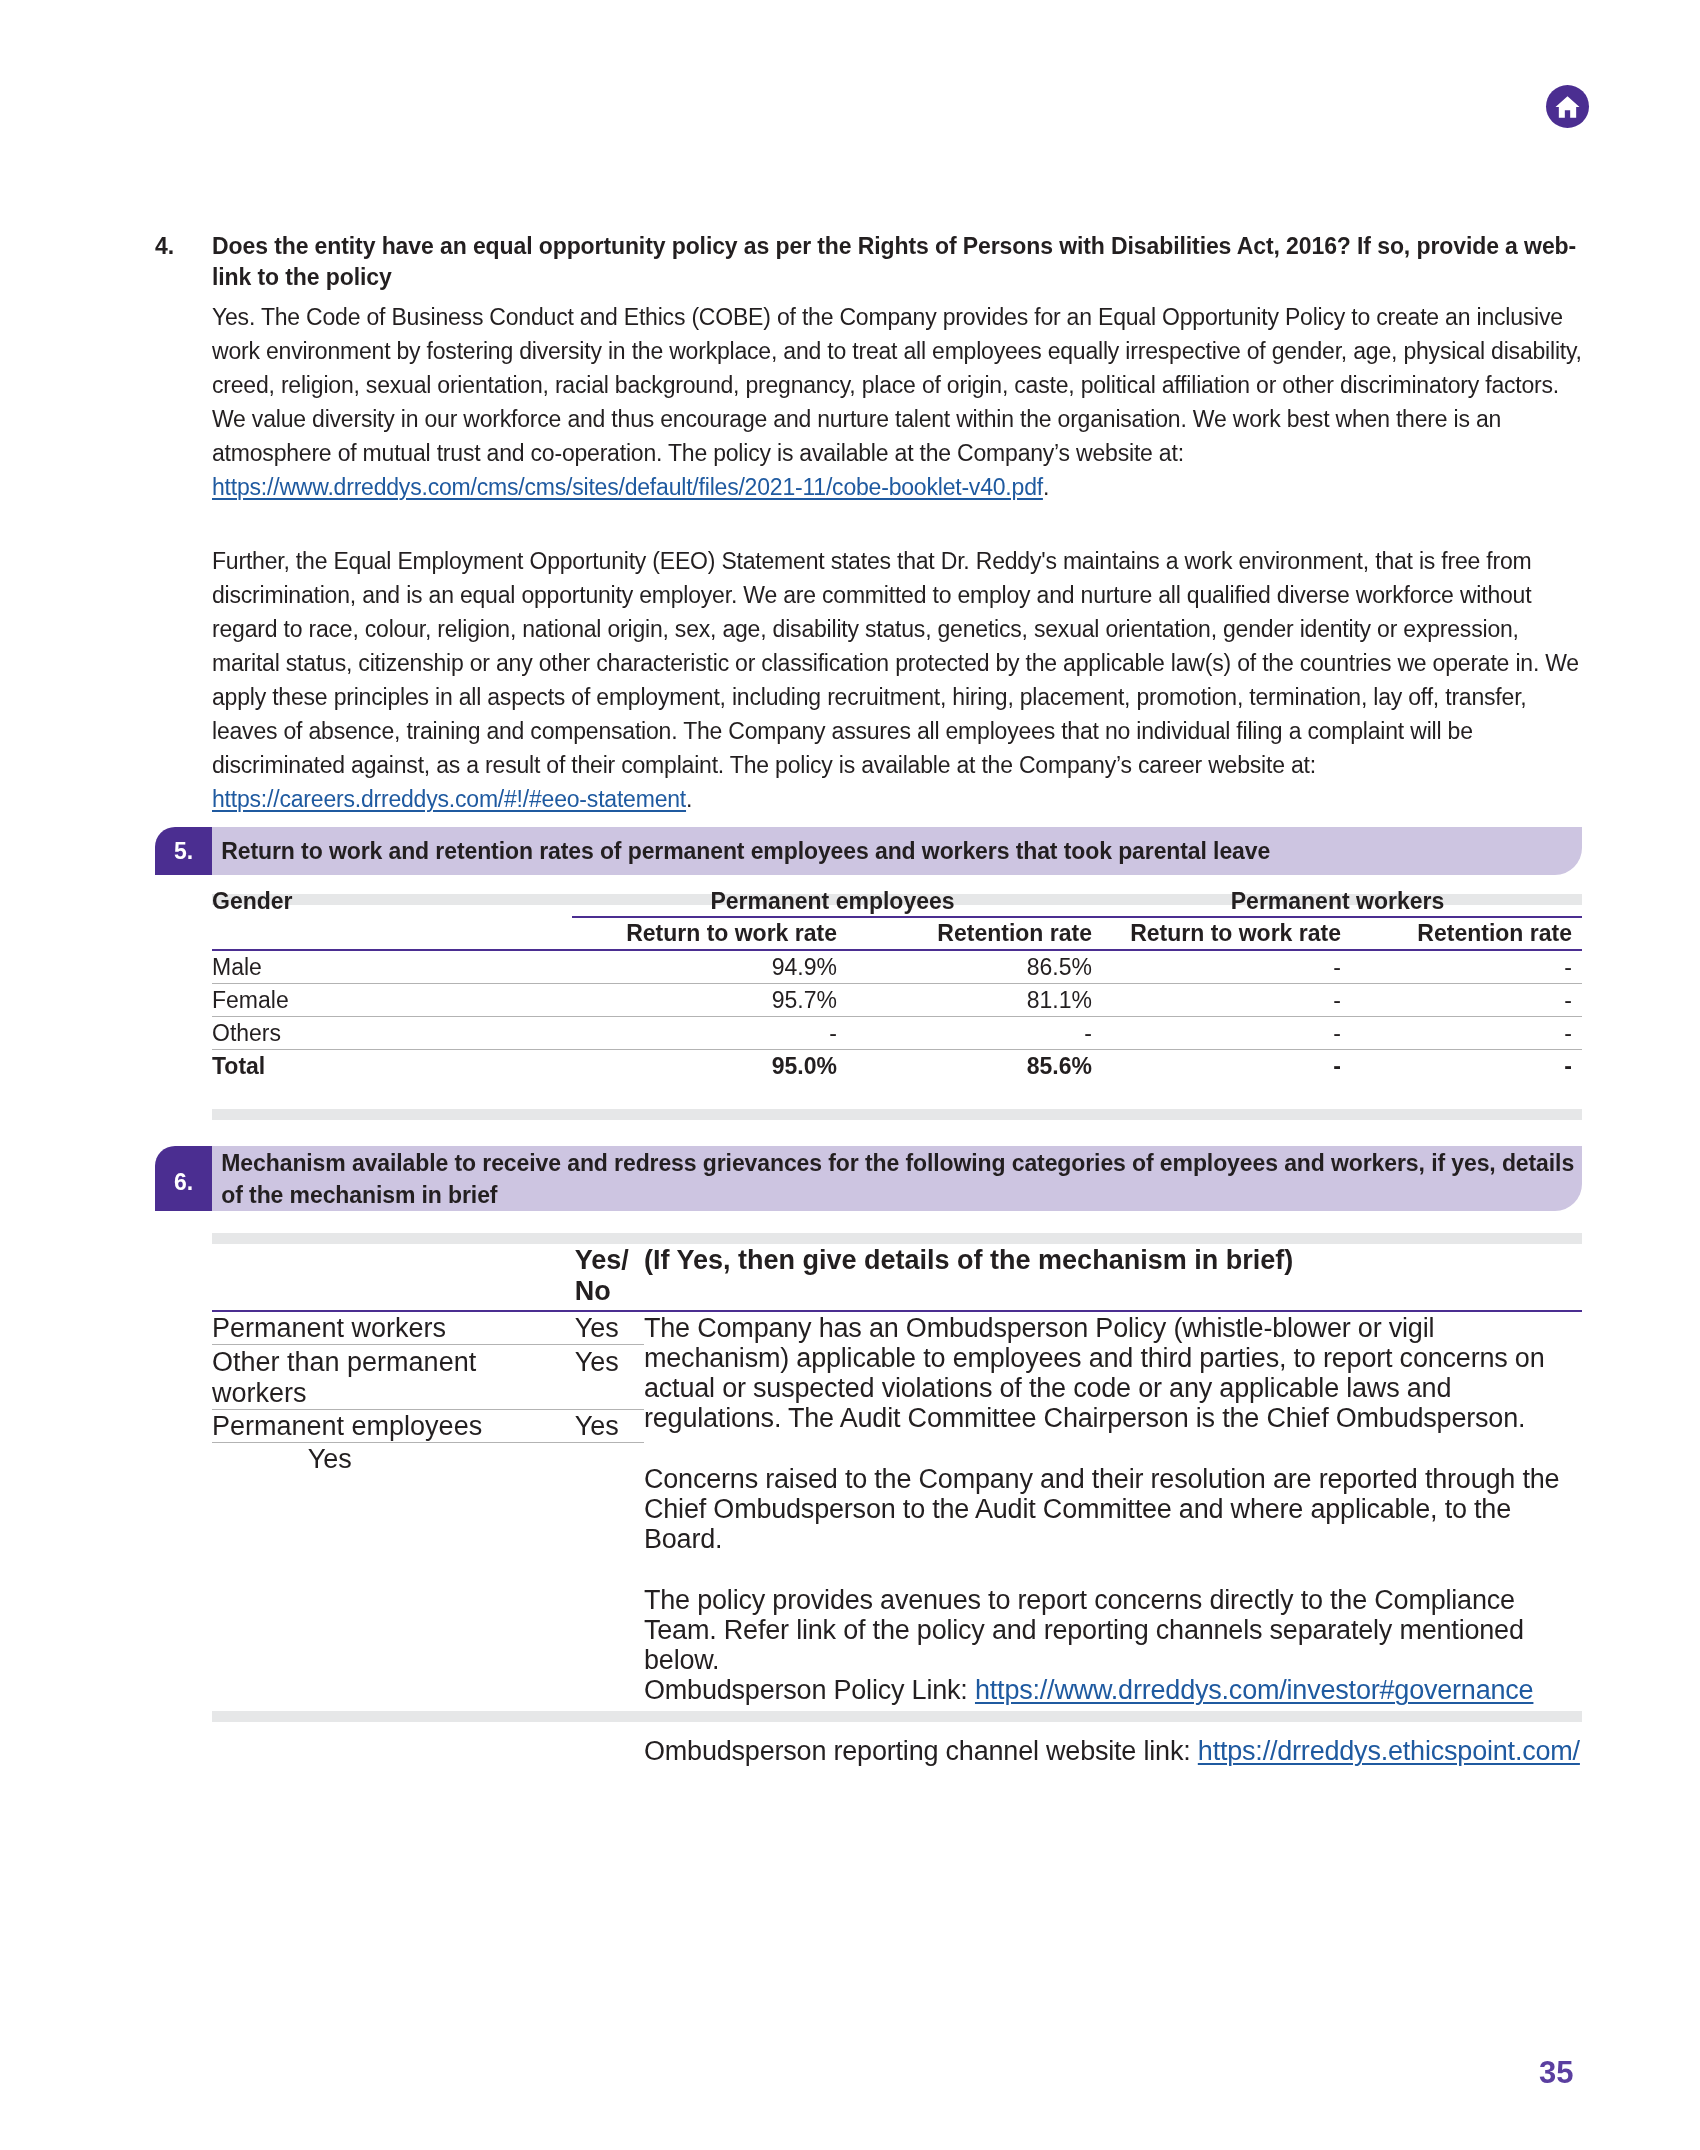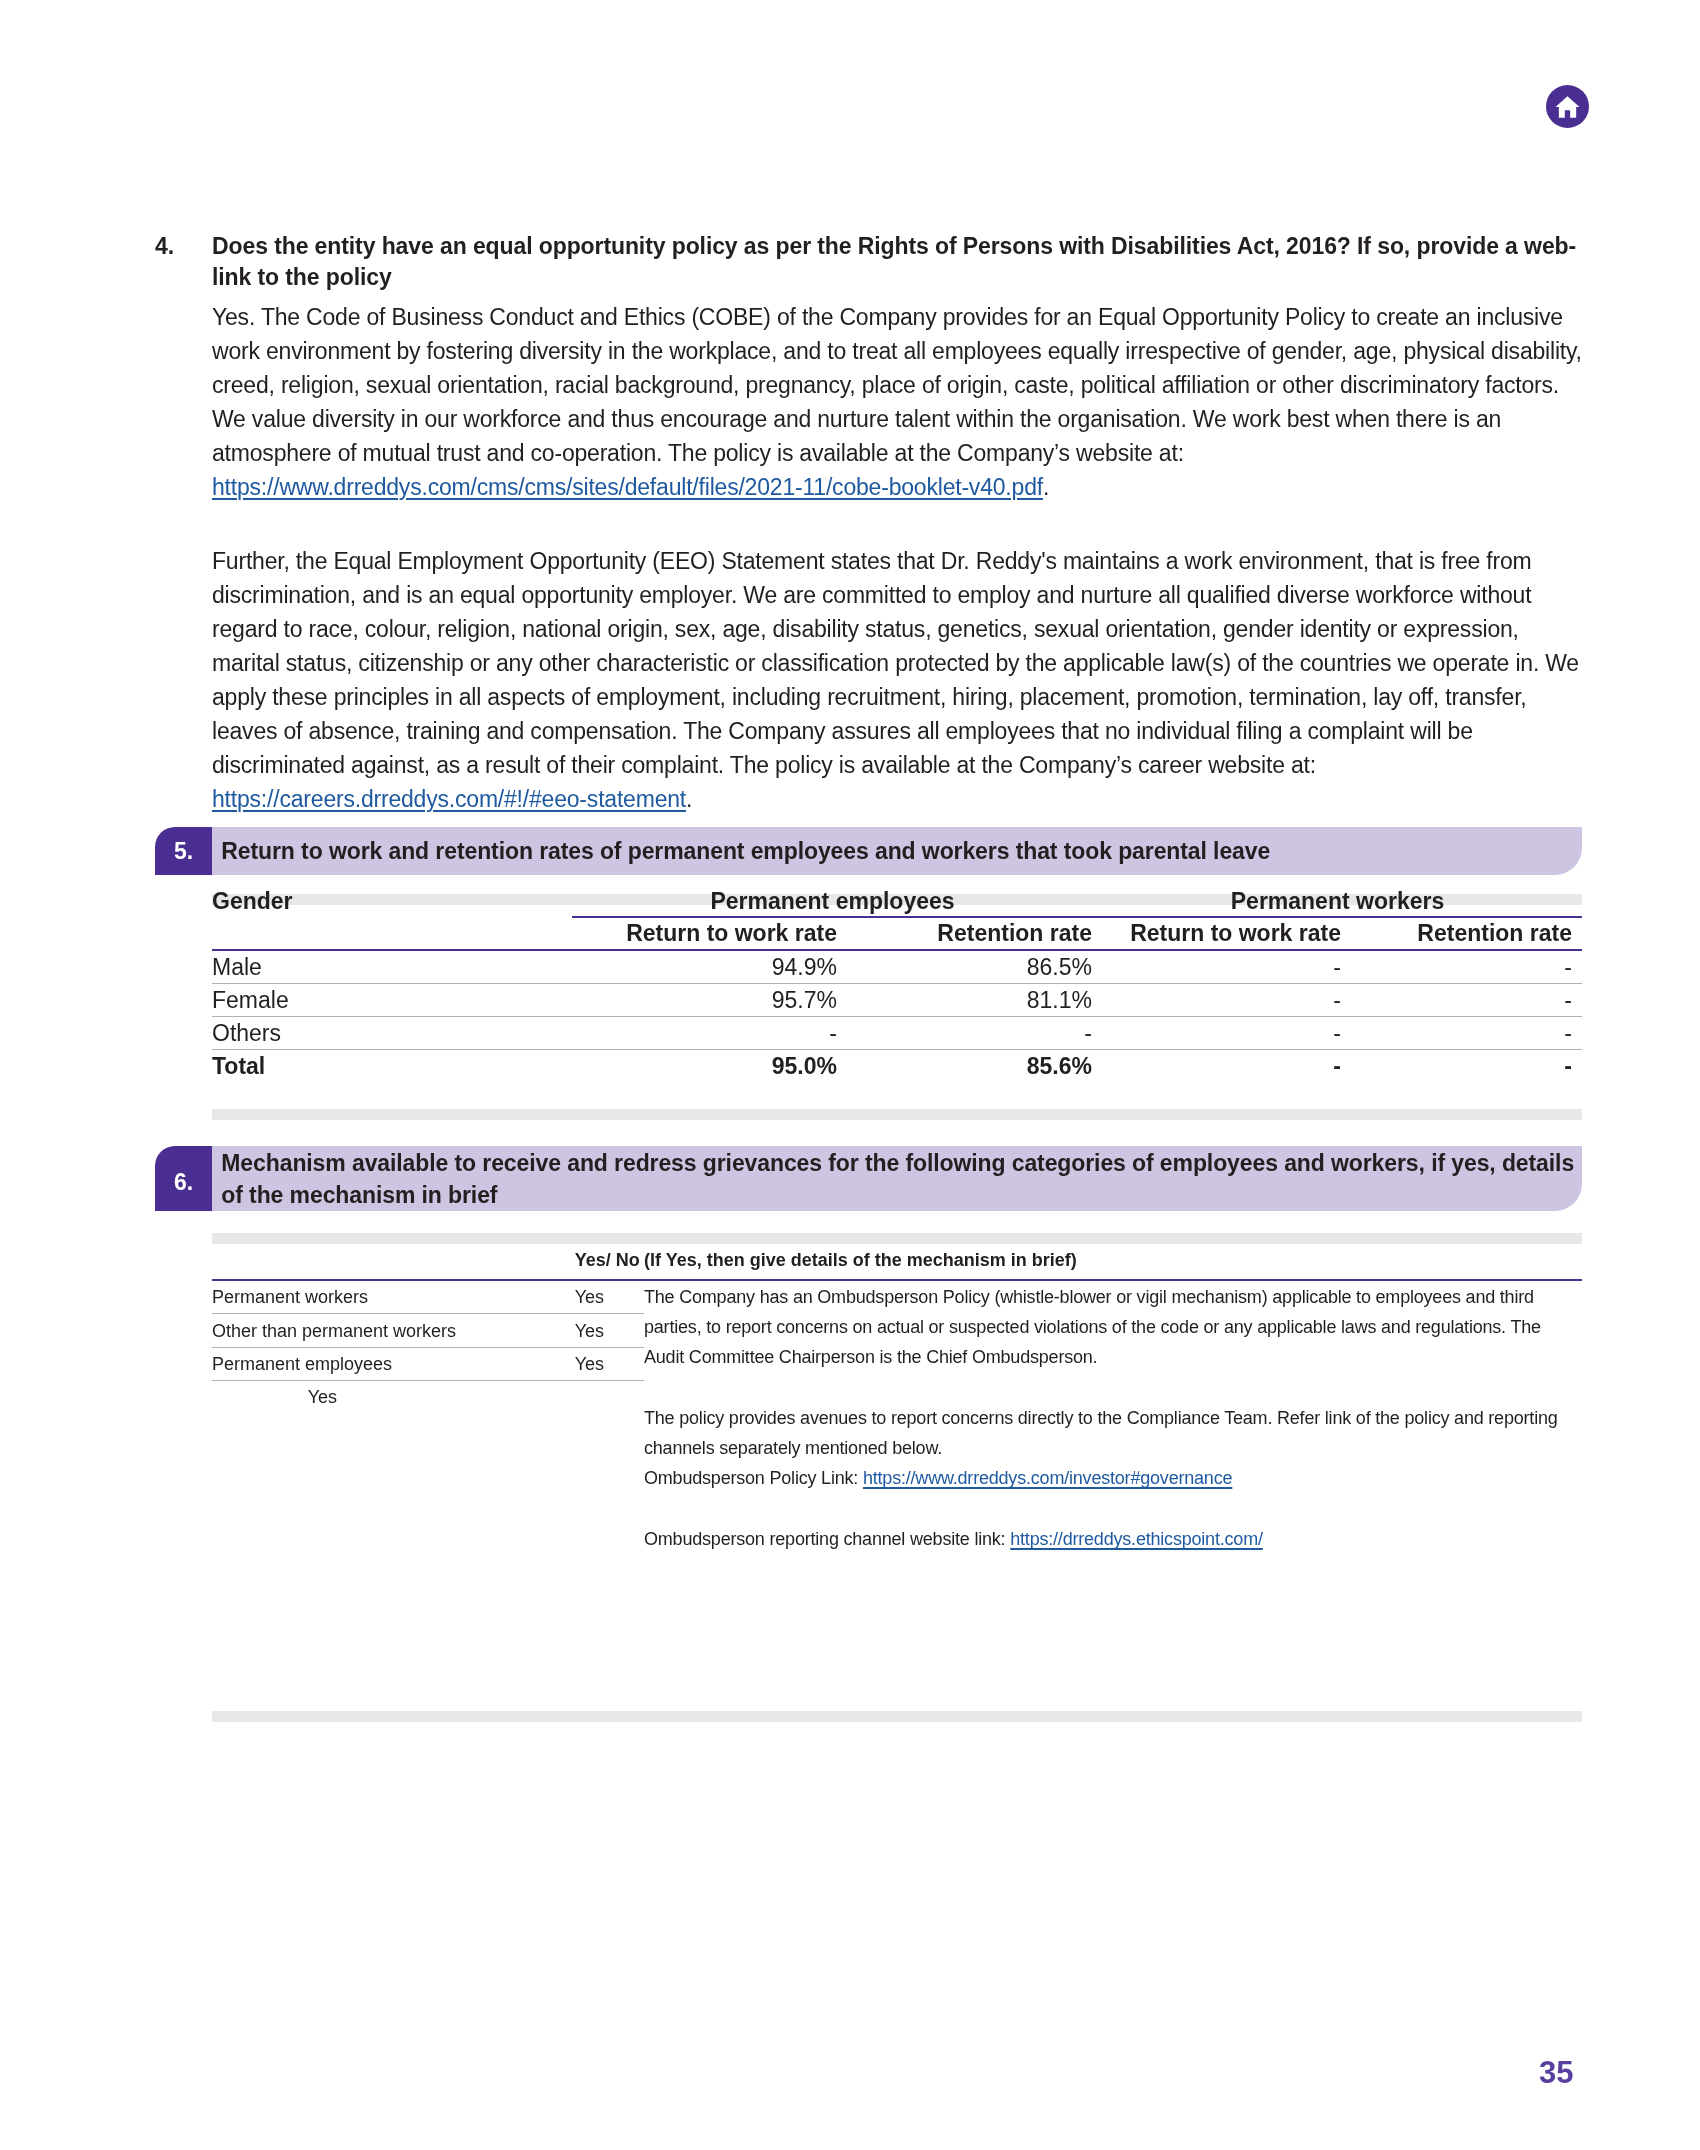--- a/index.html
+++ b/index.html
@@ -33,21 +33,21 @@
   .t5 .c3 { width: 249px; text-align: right; padding-right: 0; }
   .t5 .c4 { width: 239px; text-align: right; padding-right: 8px; }
   .t5 .hdr { font-weight: bold; }
   .t5 .group-row { display: flex; height: 33px; align-items: center; font-weight: bold; }
   .t5 .group { text-align: center; border-bottom: 2.7px solid #4b2e91; height: 33px; line-height: 33px; }
   .t5 .sub-row { border-bottom: 2.7px solid #4b2e91; }
   .t5 .data-row { border-bottom: 1.3px solid #b3b3b3; }
   .t5 .total { font-weight: bold; border-bottom: none; }
 
   
-  .t6 { position: absolute; left: 212px; top: 1244px; width: 1370px; font-size: 18px; }
+  .t6 { position: absolute; left: 212px; top: 1244px; width: 1370px; font-size: 27px; }
   .t6 .head { display: flex; border-bottom: 2.7px solid #4b2e91; font-weight: bold; line-height: 31px; padding-top: 1.3px; padding-bottom: 2.7px; }
   .t6 .h0 { width: 360px; }
   .t6 .h1 { width: 72px; padding-left: 2.7px; }
   .t6 .h2 { flex: 1; padding-left: 0; }
   .t6 .body { display: flex; }
   .t6 .left { width: 432px; }
   .t6 .lrow { display: flex; border-bottom: 1.3px solid #b3b3b3; min-height: 33px; line-height: 31px; padding-top: 1.3px; }
   .t6 .lrow:last-child { border-bottom: none; }
   .t6 .lrow .n { width: 360px; }
   .t6 .lrow .v { width: 72px; padding-left: 2.7px; }
@@ -150,20 +150,21 @@
       <div class="lrow">
         <div class="n">Permanent employees</div>
         <div class="v">Yes</div>
       </div>
       <div class="lrow">
         <div class="v" style="margin-left:93px;">Yes</div>
       </div>
     </div>
     <div class="right">
       <p>The Company has an Ombudsperson Policy (whistle-blower or vigil mechanism) applicable to employees and third parties, to report concerns on actual or suspected violations of the code or any applicable laws and regulations. The Audit Committee Chairperson is the Chief Ombudsperson.</p>
+      <p>Concerns raised to the Company and their resolution are reported through the Chief Ombudsperson to the Audit Committee and where applicable, to the Board.</p>
       <p><span>The policy provides avenues to report concerns directly to the Compliance Team. Refer link of the policy and reporting channels separately mentioned below.</span><br><span>Ombudsperson Policy Link: </span><a>https://www.drreddys.com/investor#governance</a></p>
       <p><span>Ombudsperson reporting channel website link: </span><a>https://drreddys.ethicspoint.com/</a></p>
     </div>
   </div>
 </div>
 
 <div class="grey-rule" style="top:1711px;"></div>
 
 <div class="page-num">35</div>
 

